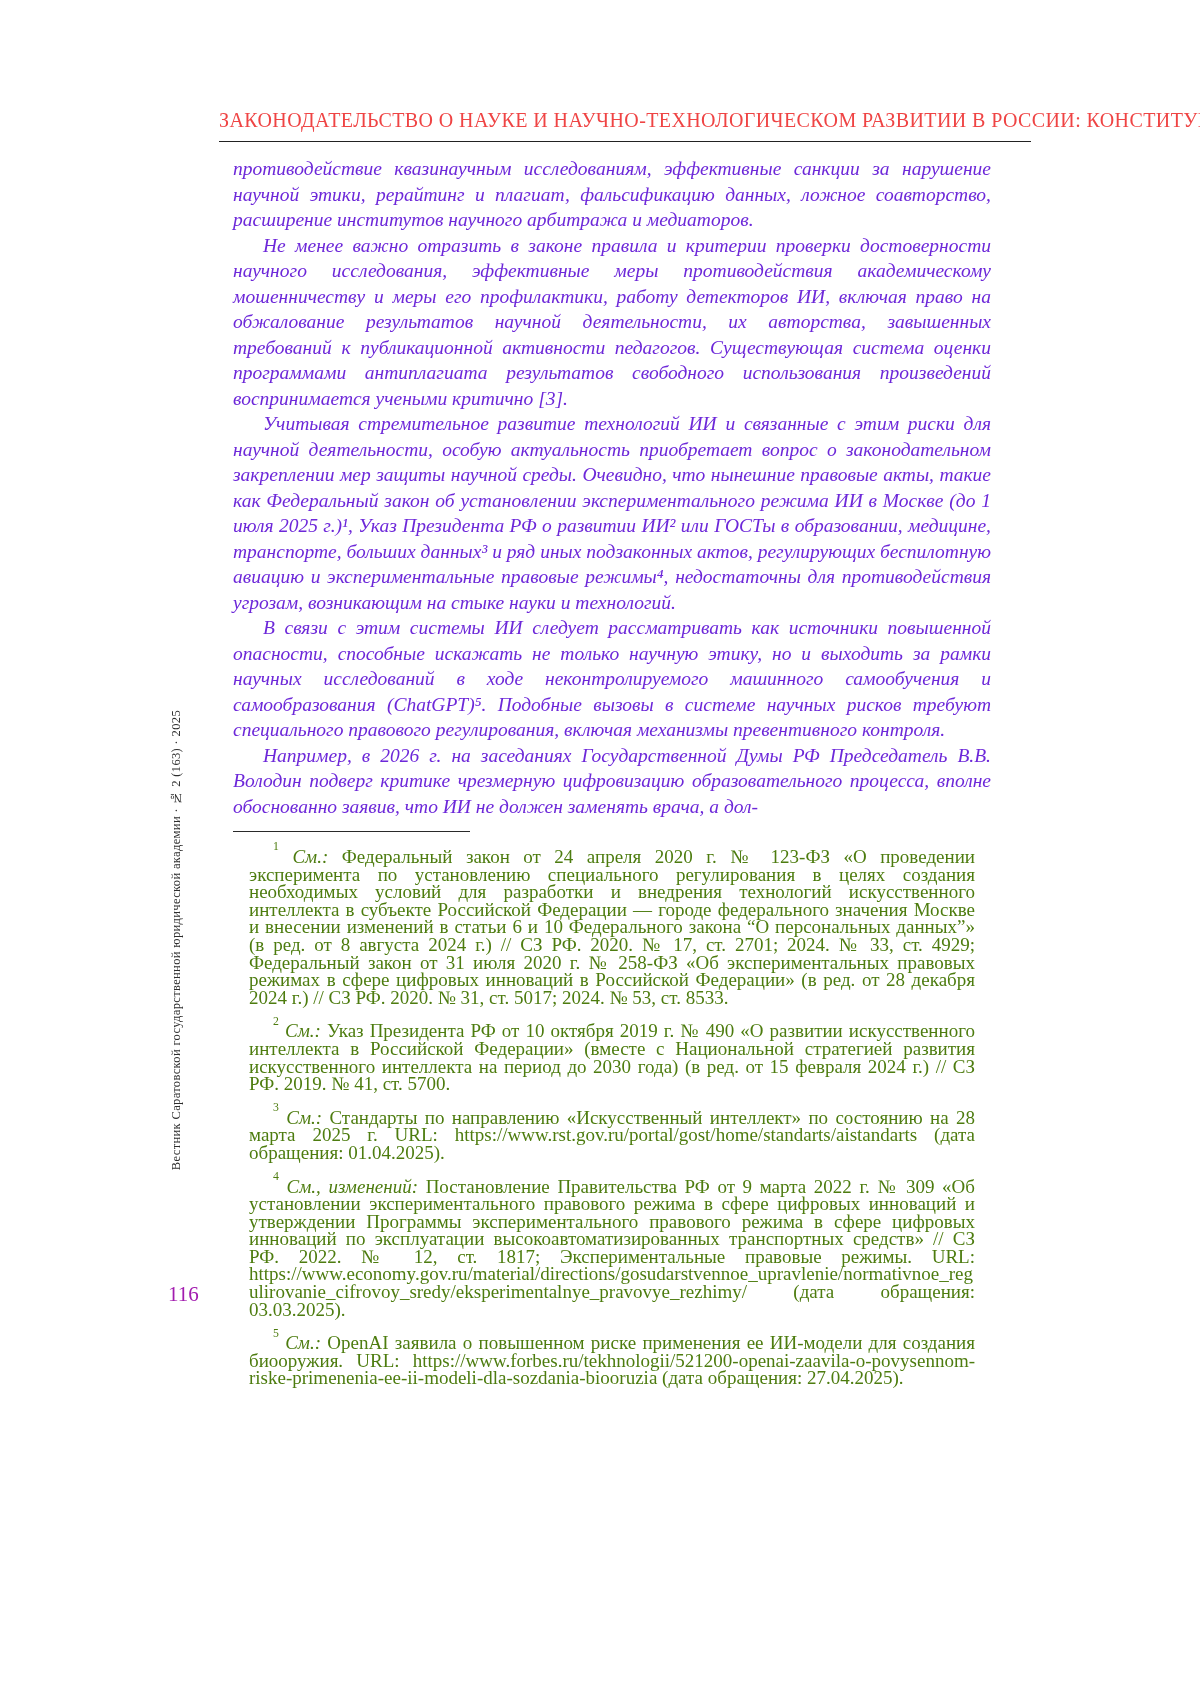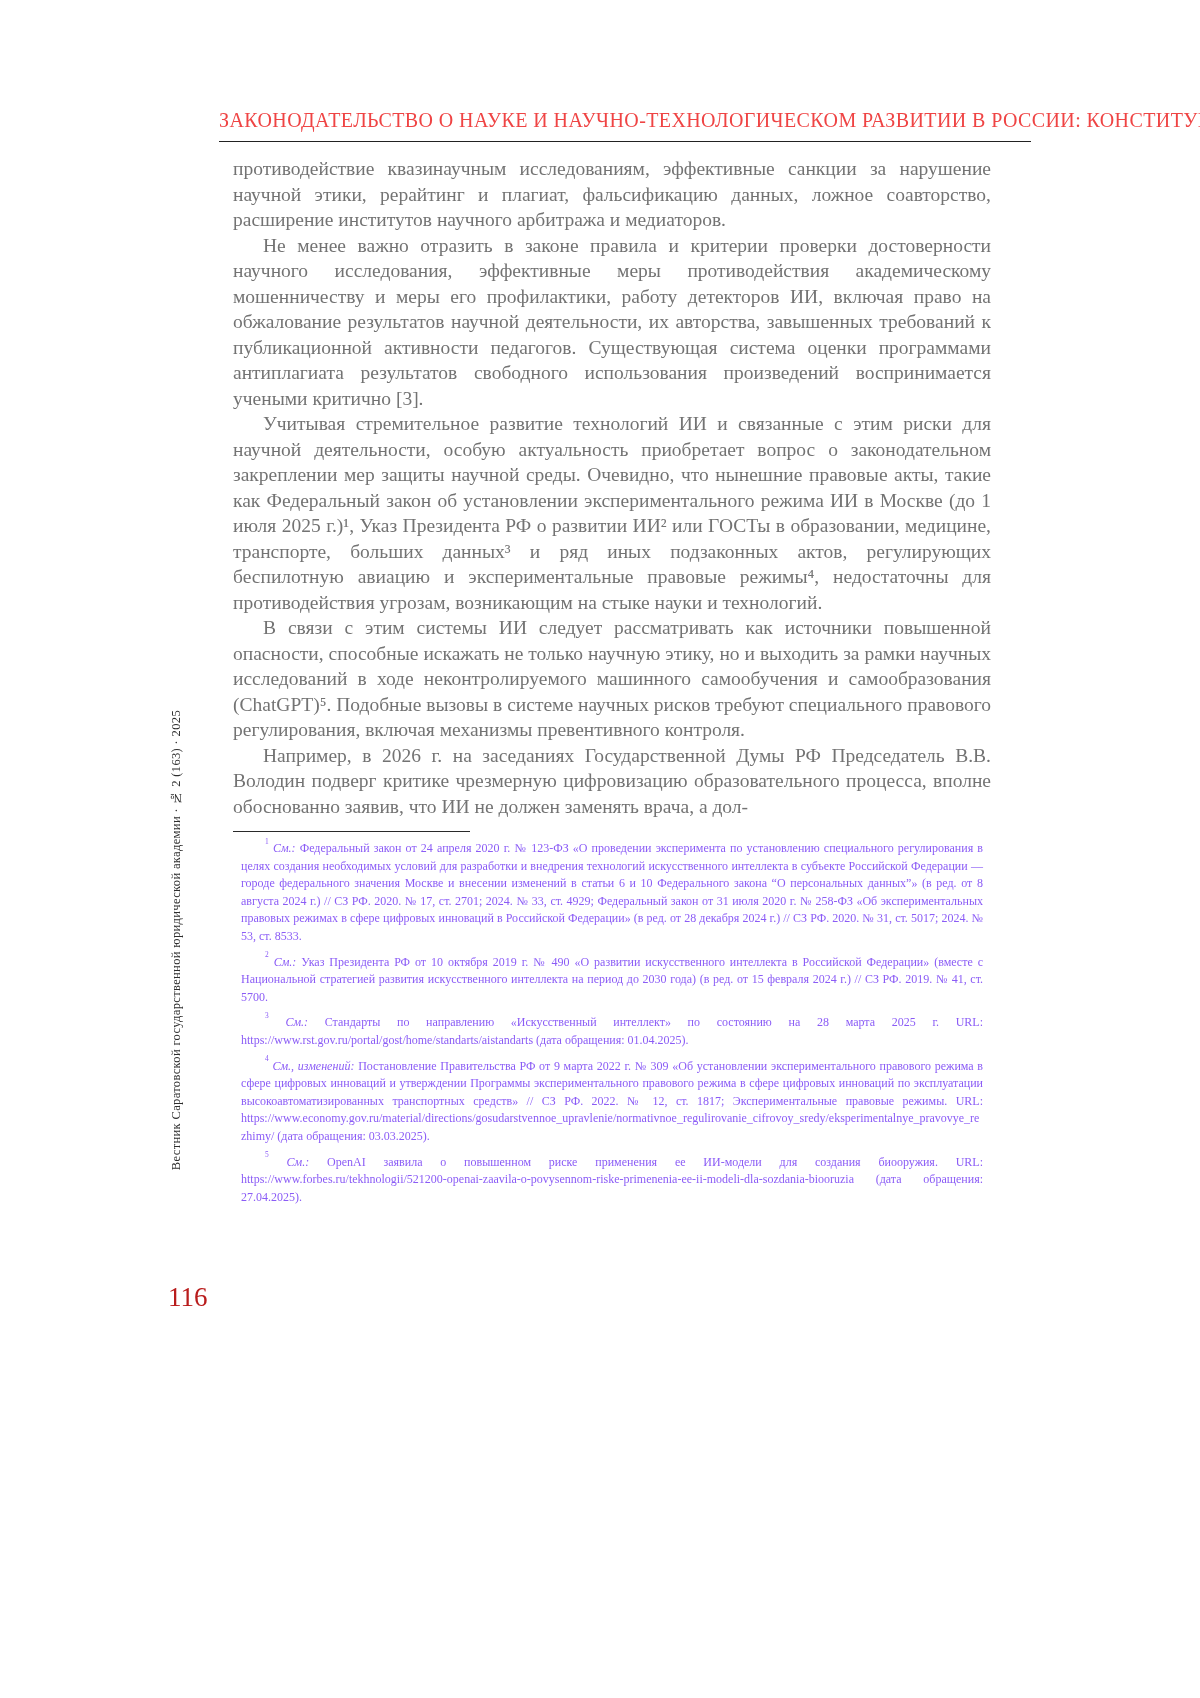--- a/index.html
+++ b/index.html
@@ -36,38 +36,39 @@
     left: 233px;
     width: 758px;
   }
   .body-par {
     margin: 0;
     font-size: 19.5px;
     line-height: 25.5px;
     text-align: justify;
     text-indent: 30px;
     hyphens: auto;
-    color: #737373;
+    color: #6d28d9;
+    font-style: italic;
   }
   .body-par.no-indent { text-indent: 0; }
   .footnote-sep {
     width: 237px;
     border: none;
     border-top: 1.3px solid #2a2a2a;
     margin: 12px 0 7px 0;
   }
   .footnotes p.footnote {
-    margin: 8px;
-    font-size: 12px;
+    margin: 16px;
+    font-size: 19px;
     line-height: 17.6px;
     text-align: justify;
     text-indent: 24px;
     hyphens: auto;
     overflow-wrap: anywhere;
-    color: #8b5cf6;
+    color: #4d7c0f;
   }
   .footnote sup {
     font-size: 0.62em;
     line-height: 0;
     position: relative;
     top: -0.45em;
   }
   .footnote i { font-style: italic; }
   .sidebar-caption {
     position: absolute;
@@ -77,22 +78,22 @@
     transform: rotate(180deg);
     font-size: 12.5px;
     letter-spacing: 0.35px;
     color: #2d2d2d;
     white-space: nowrap;
   }
   .page-number {
     position: absolute;
     left: 168px;
     top: 1282px;
-    font-size: 27px;
-    color: #b91c1c;
+    font-size: 21px;
+    color: #a21caf;
     text-align: center;
   }
 </style>
 </head>
 <body>
 
 <div class="page">
 
   <div class="running-header">ЗАКОНОДАТЕЛЬСТВО О НАУКЕ И НАУЧНО-ТЕХНОЛОГИЧЕСКОМ РАЗВИТИИ В РОССИИ: КОНСТИТУЦИОННЫЙ ДИАЛОГ</div>
 

